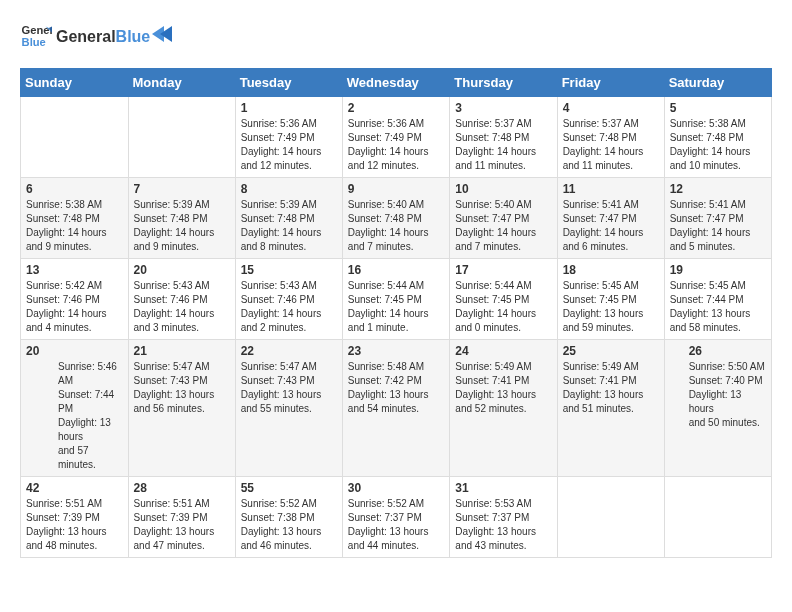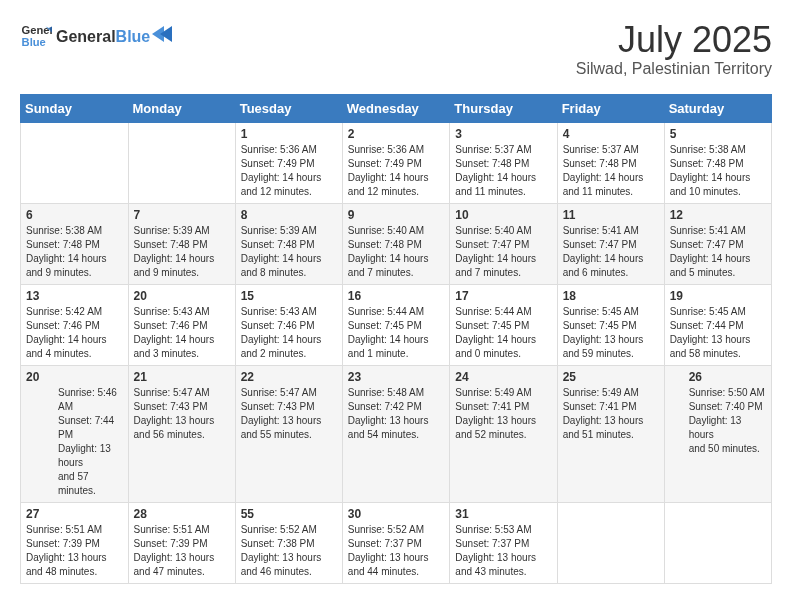--- a/index.html
+++ b/index.html
@@ -98,24 +98,20 @@
       <div style="display:flex; align-items:baseline; gap:0">
         <span style="font-size:16px; font-weight:bold; color:#333;">General</span>
         <span style="font-size:16px; font-weight:bold; color:#4a90d9;">Blue</span>
         <svg width="20" height="16" viewBox="0 0 20 16" style="margin-left:2px;">
           <polygon points="0,8 12,0 12,16" fill="#4a90d9"></polygon>
           <polygon points="8,8 20,0 20,16" fill="#2a70bf"></polygon>
         </svg>
       </div>
     </div>
   </div>
-  <div class="title-block">
-    <div class="main-title">July 2025</div>
-    <div class="subtitle">Silwad, Palestinian Territory</div>
-  </div>
 </div>
 
 <table class="calendar">
   <thead>
     <tr>
     <th>Sunday</th>
         <th>Monday</th>
         <th>Tuesday</th>
         <th>Wednesday</th>
         <th>Thursday</th>
@@ -311,21 +307,21 @@
         <td style="background: rgb(245, 245, 245); padding-left: 24px;">
           <span class="day-number">26</span>
           <div class="day-info" style="white-space: pre-line;">Sunrise: 5:50 AM
 Sunset: 7:40 PM
 Daylight: 13 hours
 and 50 minutes.</div>
         </td>
       </tr>
       <tr style="background: rgb(255, 255, 255);">
         <td style="background: rgb(255, 255, 255);">
-          <span class="day-number">27</span>
+          <span class="day-number">42</span>
           <div class="day-info" style="white-space: pre-line;">Sunrise: 5:51 AM
 Sunset: 7:39 PM
 Daylight: 13 hours
 and 48 minutes.</div>
         </td>
         <td style="background: rgb(255, 255, 255); margin-top: 10px;">
           <span class="day-number">28</span>
           <div class="day-info" style="white-space: pre-line;">Sunrise: 5:51 AM
 Sunset: 7:39 PM
 Daylight: 13 hours

